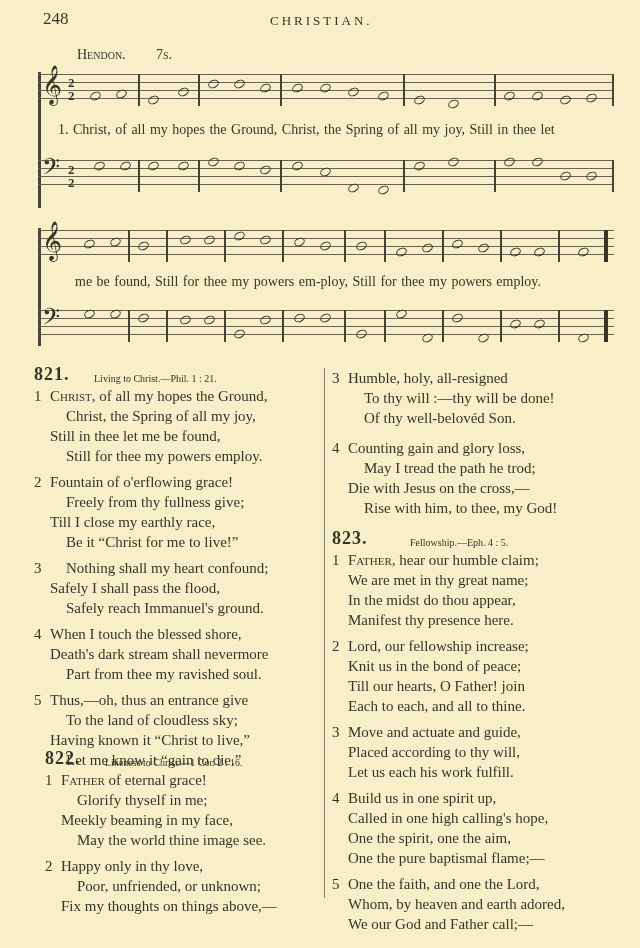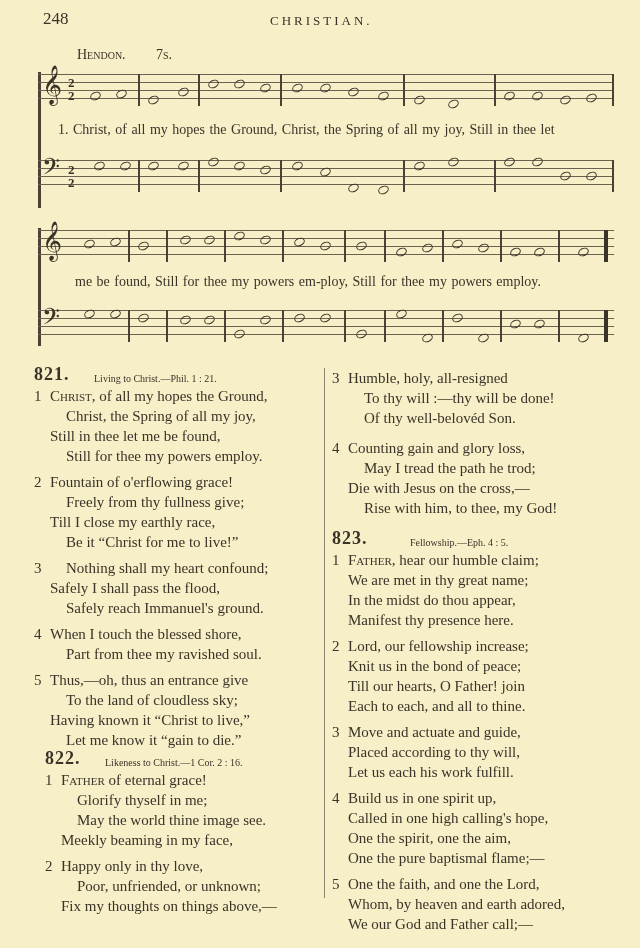--- a/index.html
+++ b/index.html
@@ -198,42 +198,43 @@
   </div>
   <div class="stanza">
     <span class="stanza-num">3</span>
     <div class="line even">Nothing shall my heart confound;</div>
     <div class="line odd">Safely I shall pass the flood,</div>
     <div class="line even">Safely reach Immanuel's ground.</div>
   </div>
   <div class="stanza">
     <span class="stanza-num">4</span>
     <div class="line odd">When I touch the blessed shore,</div>
+    <div class="line odd">Death's dark stream shall nevermore</div>
     <div class="line even">Part from thee my ravished soul.</div>
   </div>
   <div class="stanza">
     <span class="stanza-num">5</span>
     <div class="line odd">Thus,—oh, thus an entrance give</div>
     <div class="line even">To the land of cloudless sky;</div>
     <div class="line odd">Having known it “Christ to live,”</div>
     <div class="line even">Let me know it “gain to die.”</div>
   </div>
 </div>
 
 <div class="hymn" style="left:45px;top:748px;width:285px;">
   <div class="hymn-heading">
     <span class="hymn-num">822.</span>
     <span class="hymn-sub">Likeness to Christ.—1 Cor. 2 : 16.</span>
   </div>
   <div class="stanza" style="margin-top:0;">
     <span class="stanza-num">1</span>
     <div class="line odd"><span class="sc">Father</span> <span>of eternal grace!</span></div>
     <div class="line even">Glorify thyself in me;</div>
+    <div class="line odd">Meekly beaming in my face,</div>
     <div class="line even">May the world thine image see.</div>
-    <div class="line odd">Meekly beaming in my face,</div>
   </div>
   <div class="stanza">
     <span class="stanza-num">2</span>
     <div class="line odd">Happy only in thy love,</div>
     <div class="line even">Poor, unfriended, or unknown;</div>
     <div class="line odd">Fix my thoughts on things above,—</div>
   </div>
 </div>
 
 <div class="hymn" style="left:332px;top:368px;width:290px;">

